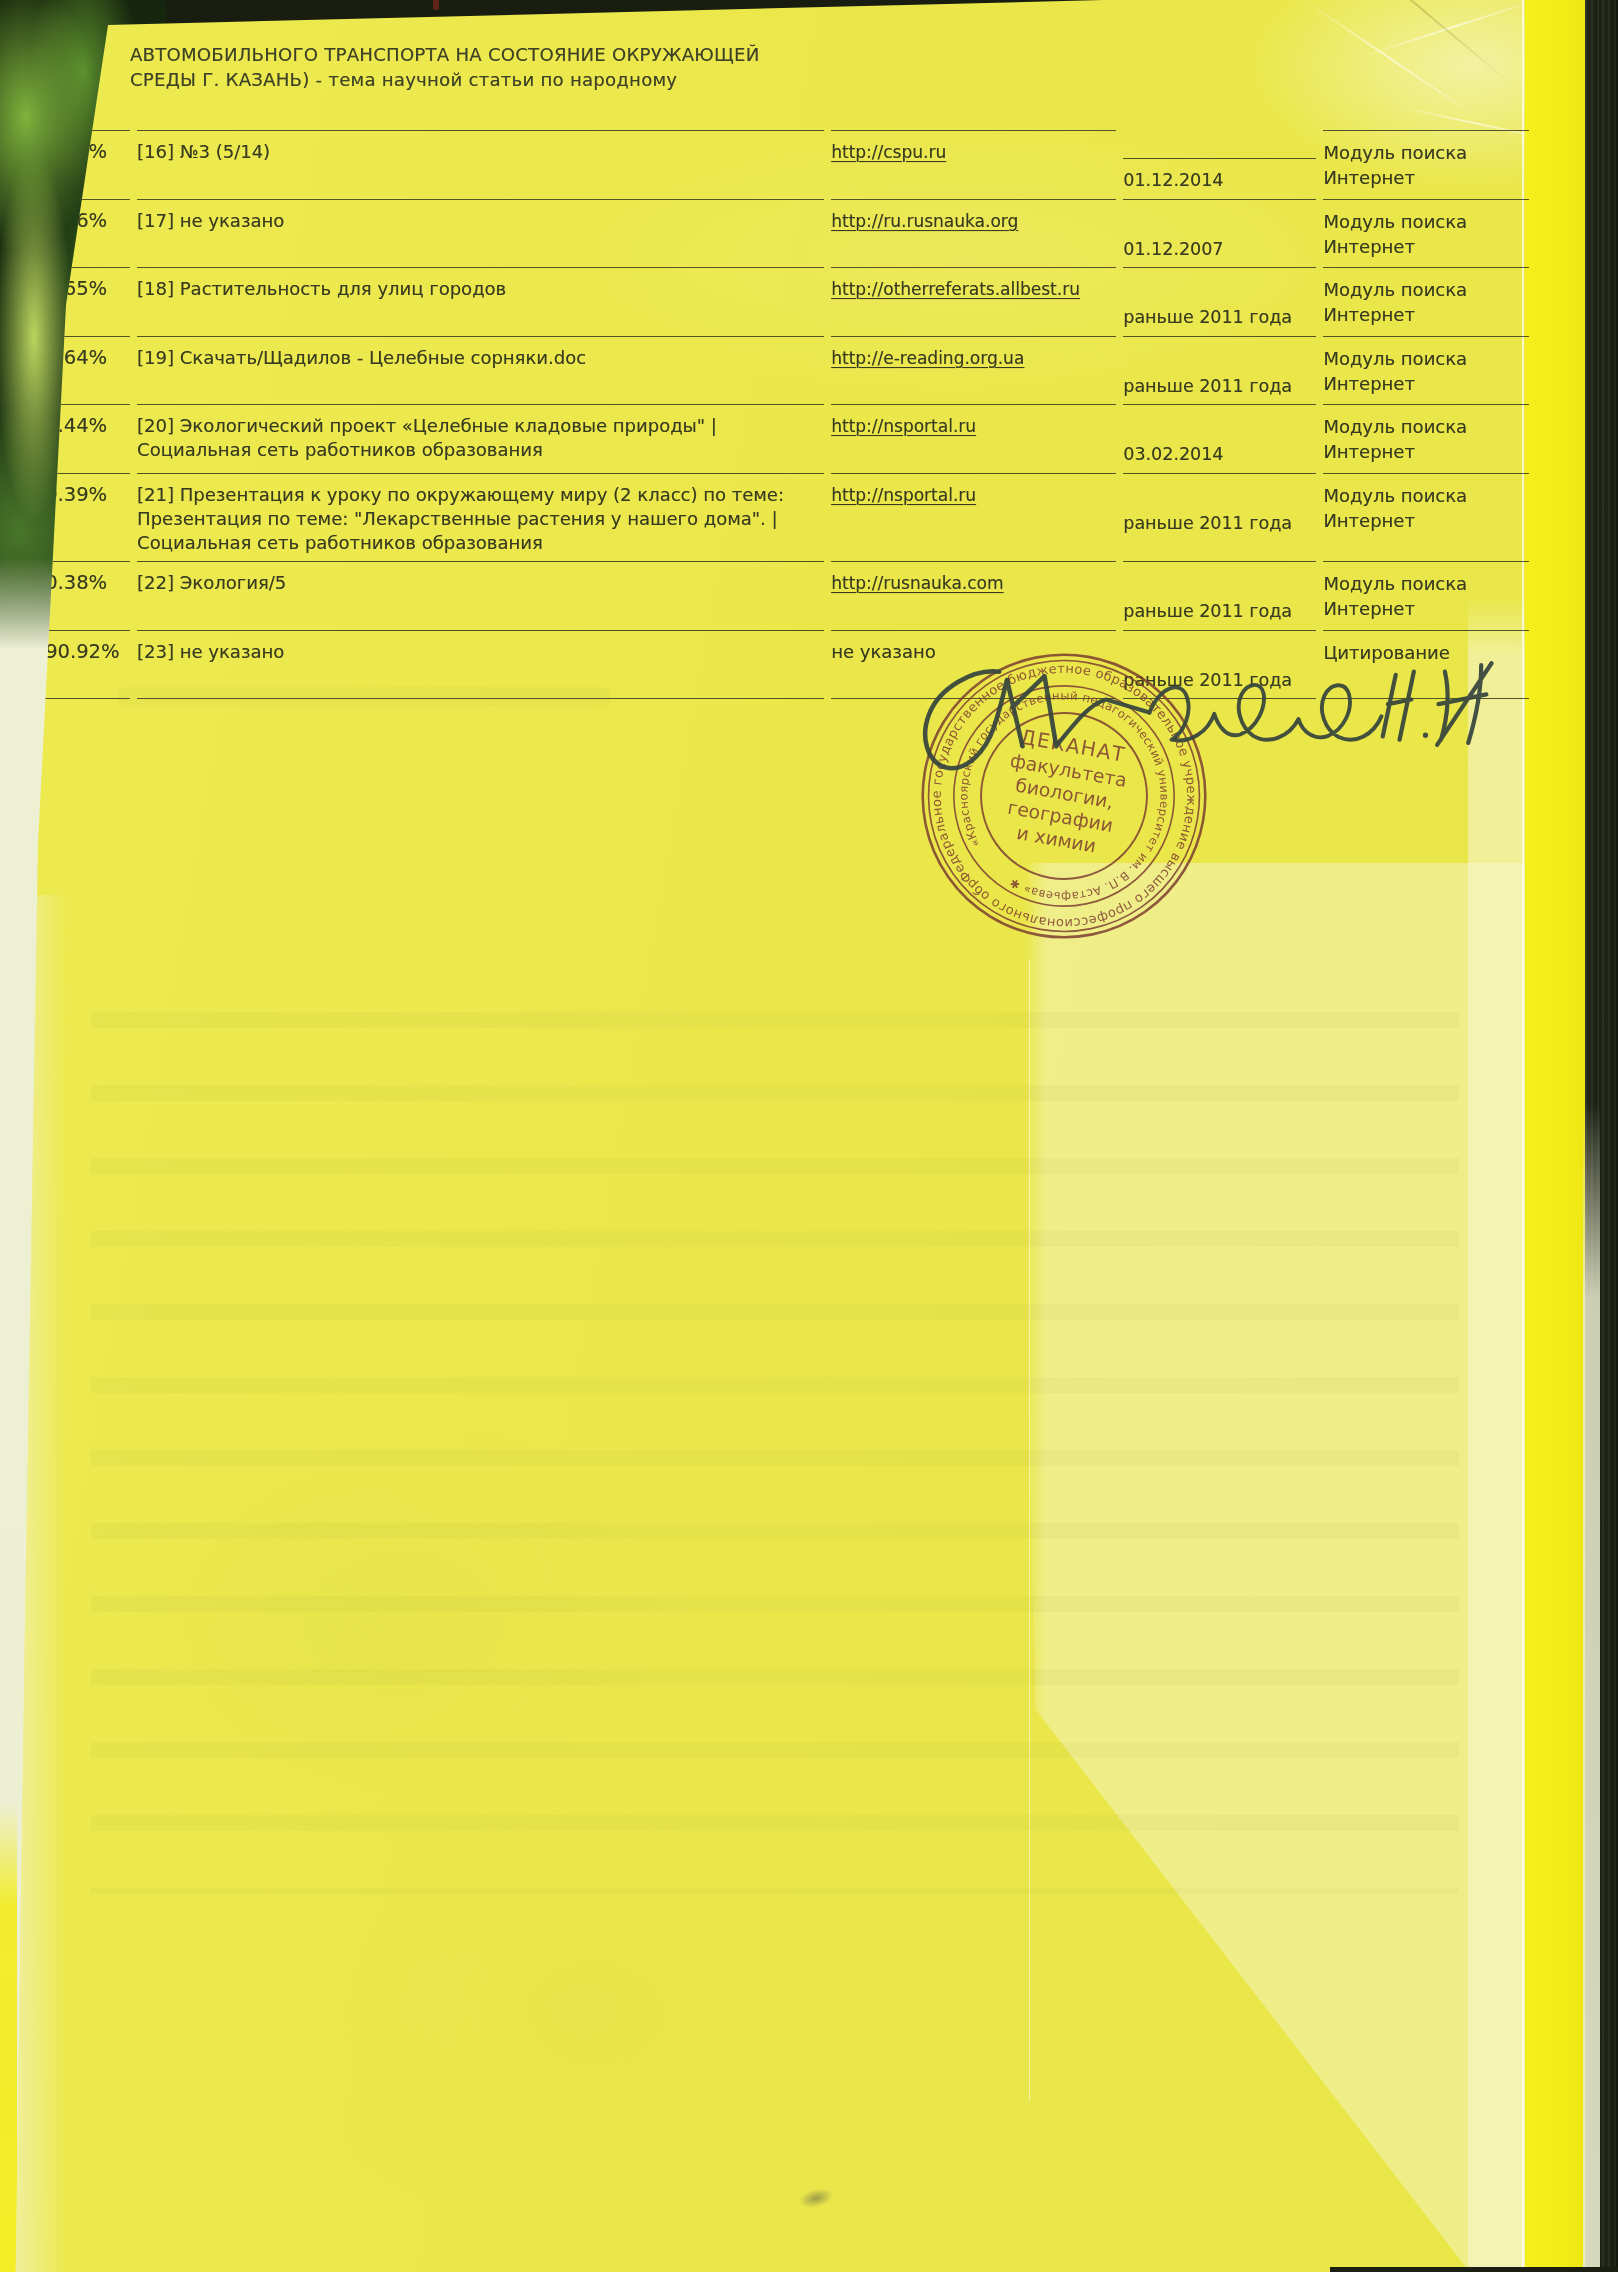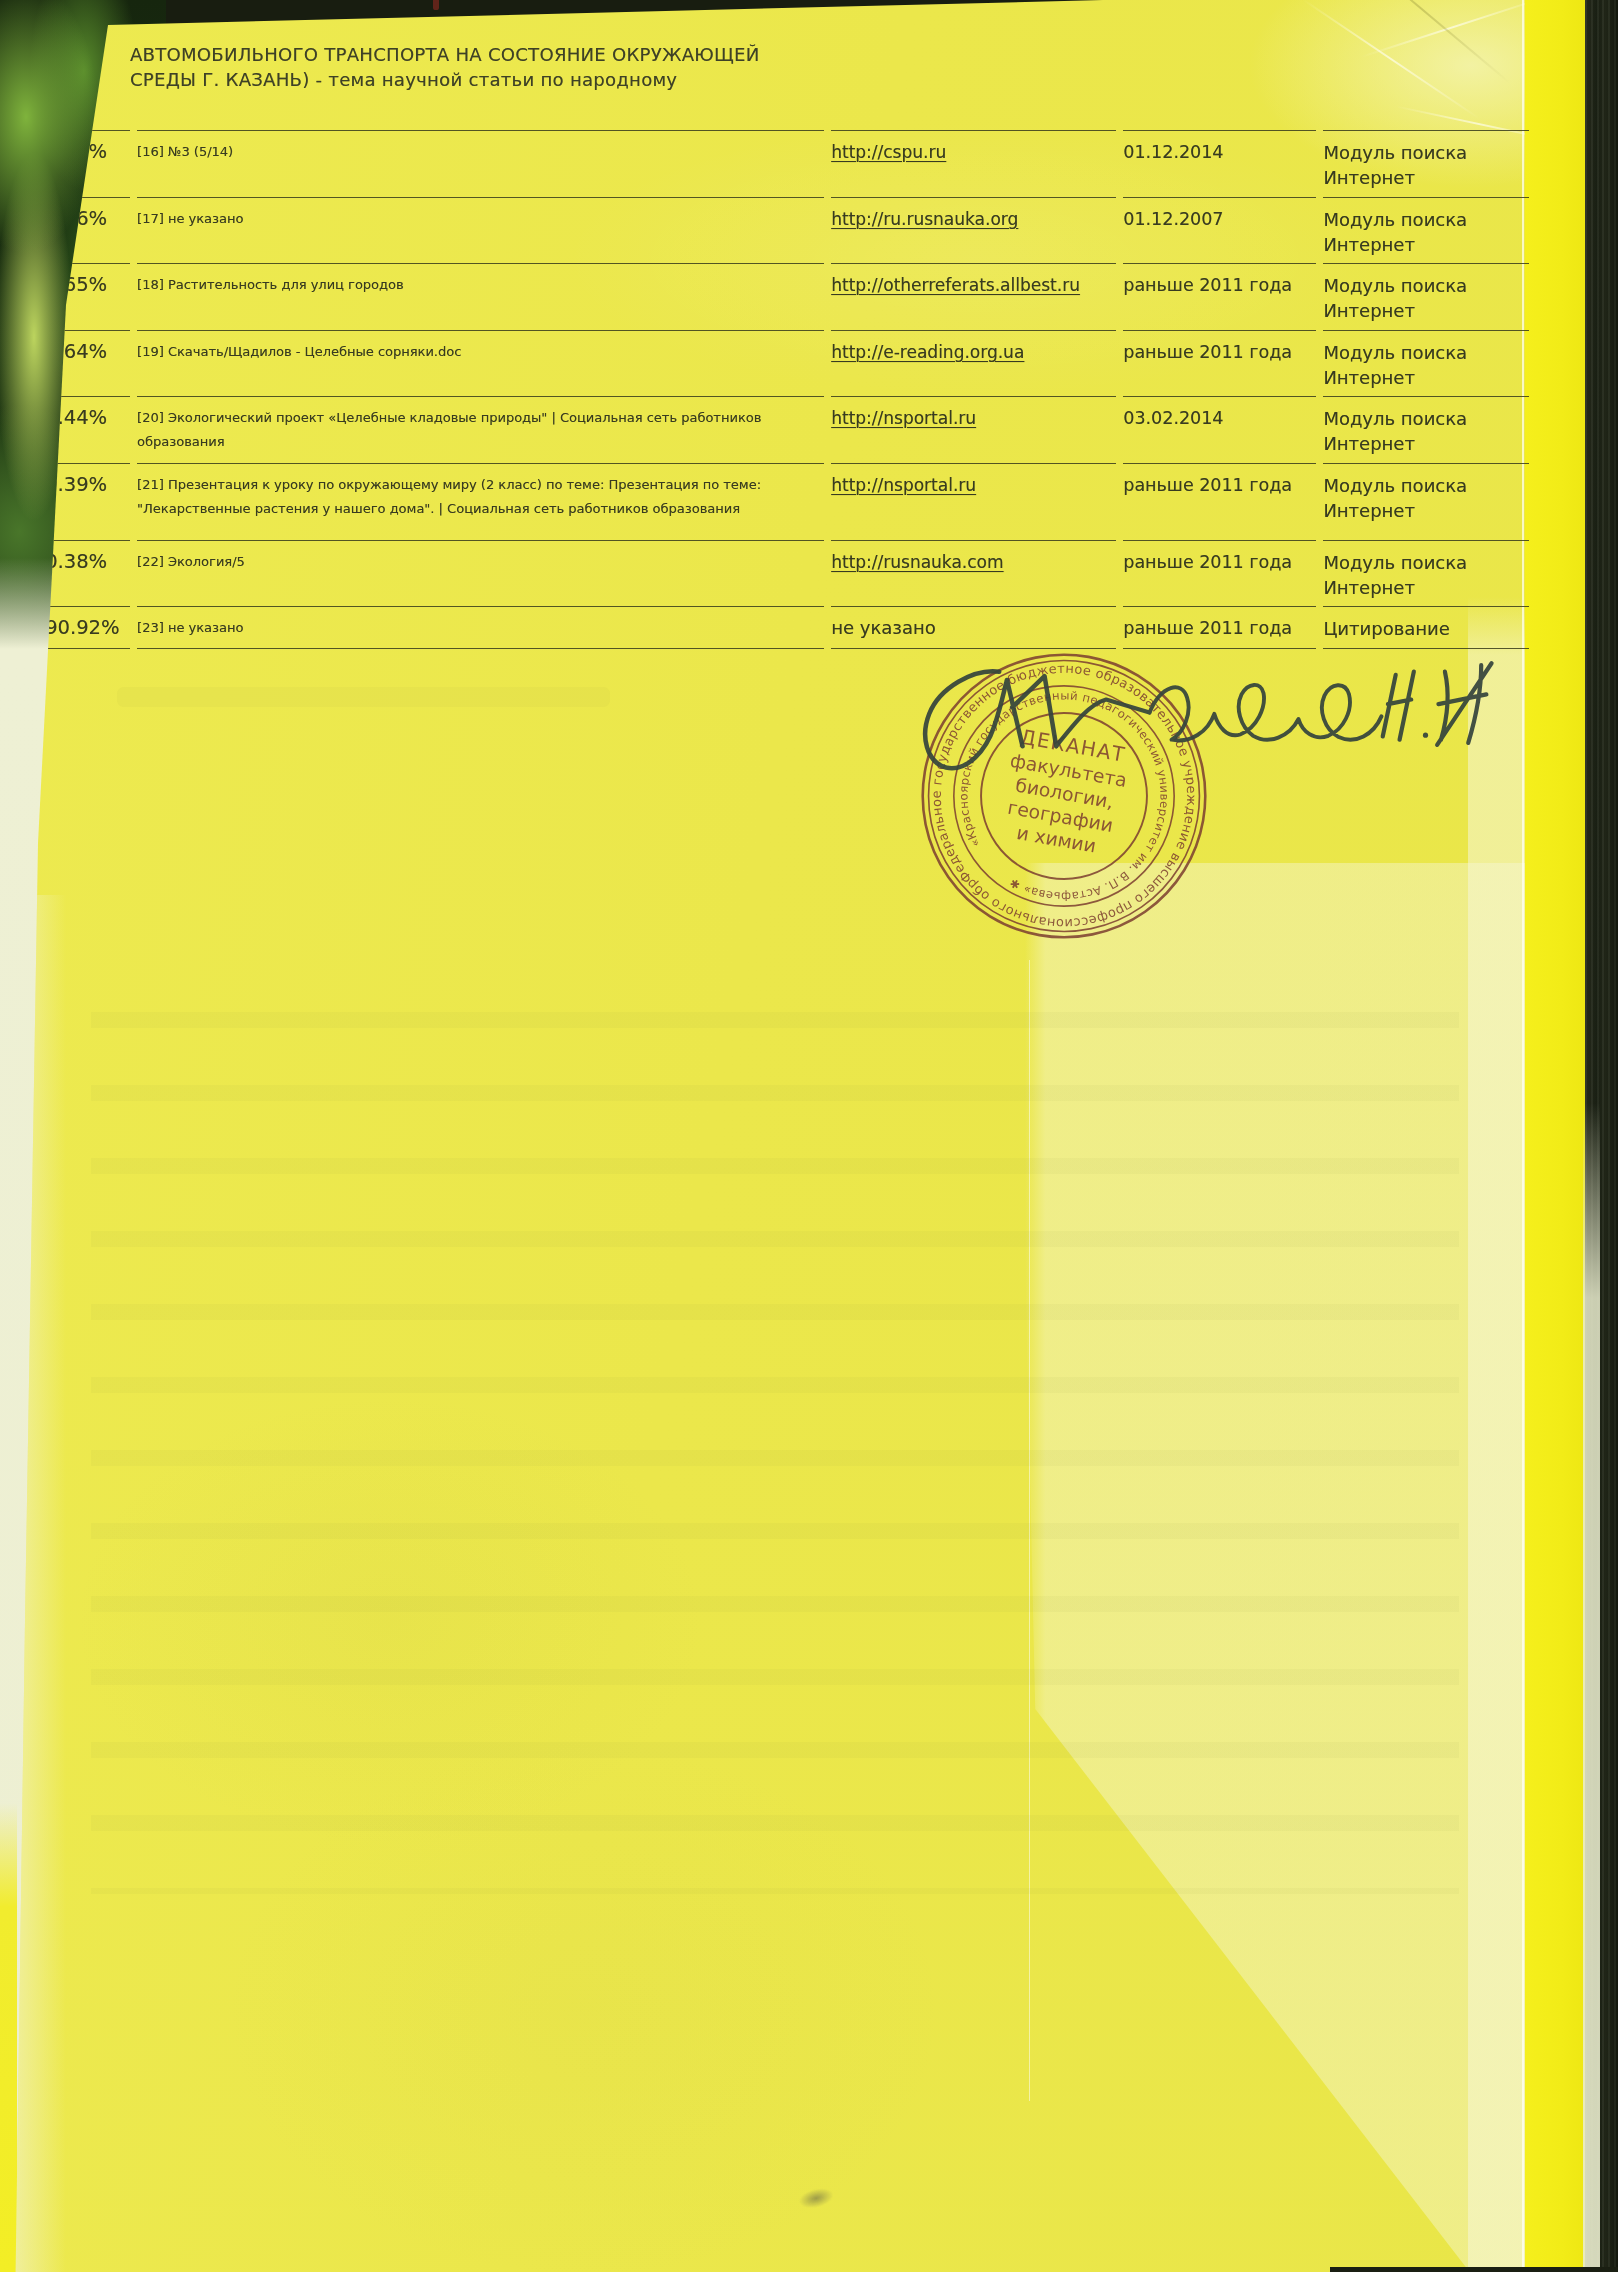--- a/index.html
+++ b/index.html
@@ -62,27 +62,27 @@
   .red-tick{position:absolute;left:433px;top:0;width:5.8px;height:9.7px;background:#61241a;z-index:5;border-radius:0 0 2.6px 2.6px;}
 
   
   .doc-header{position:absolute;left:130px;top:42px;color:#3e4126;font-size:18px;line-height:25px;
     letter-spacing:0.3px;white-space:nowrap;text-shadow:0.3px 0.3px 0 rgba(62,65,38,.5);}
 
   
   .tbl{position:absolute;left:40px;top:130px;width:1490px;color:#383b20;}
   .trow{display:grid;grid-template-columns:90px 687px 285px 193px 206px;column-gap:7.1px;}
   .cell{border-bottom:1.9px solid rgba(60,64,29,.88);padding-top:9px;padding-bottom:6.5px;
-    font-size:13px;line-height:24px;text-shadow:0.2px 0.2px 0 rgba(56,60,28,.45);}
+    font-size:18px;line-height:24px;text-shadow:0.2px 0.2px 0 rgba(56,60,28,.45);}
   .trow.first .cell{border-top:1.9px solid rgba(60,64,29,.88);}
   .cell.pct{font-size:19.5px;padding-left:5.2px;}
   .cell.desc{padding-right:9px;}
   .cell.url{font-size:17px;text-decoration:underline;text-decoration-thickness:1.3px;text-underline-offset:3.2px;}
   .cell.url.nolink{text-decoration:none;font-size:18px;}
-  .cell.date{font-size:17.5px;}
+  .cell.date{font-size:17.5px;margin-top:28px;}
   .cell.module{font-size:18px;line-height:25px;padding-right:3.9px;}
   .r0{min-height:58px}.r1{min-height:60px}.r2{min-height:61px}.r3{min-height:62px}
   .r4{min-height:58px}.r5{min-height:77px}.r6{min-height:58px}.r7{min-height:42px}
 
   
   .ghost{position:absolute;left:91px;top:1012px;width:1368px;height:882px;
     background:repeating-linear-gradient(180deg, rgba(128,138,58,.055) 0 15.6px, rgba(0,0,0,0) 15.6px 73px);}
   .ghost2{position:absolute;left:117px;top:687px;width:493px;height:19.5px;background:rgba(128,138,58,.05);border-radius:6.5px;}
   .smudge{position:absolute;left:793px;top:2186px;width:47px;height:27px;
     background:radial-gradient(ellipse 50% 45% at 50% 45%, rgba(95,95,70,.55), rgba(95,95,70,0) 75%);

